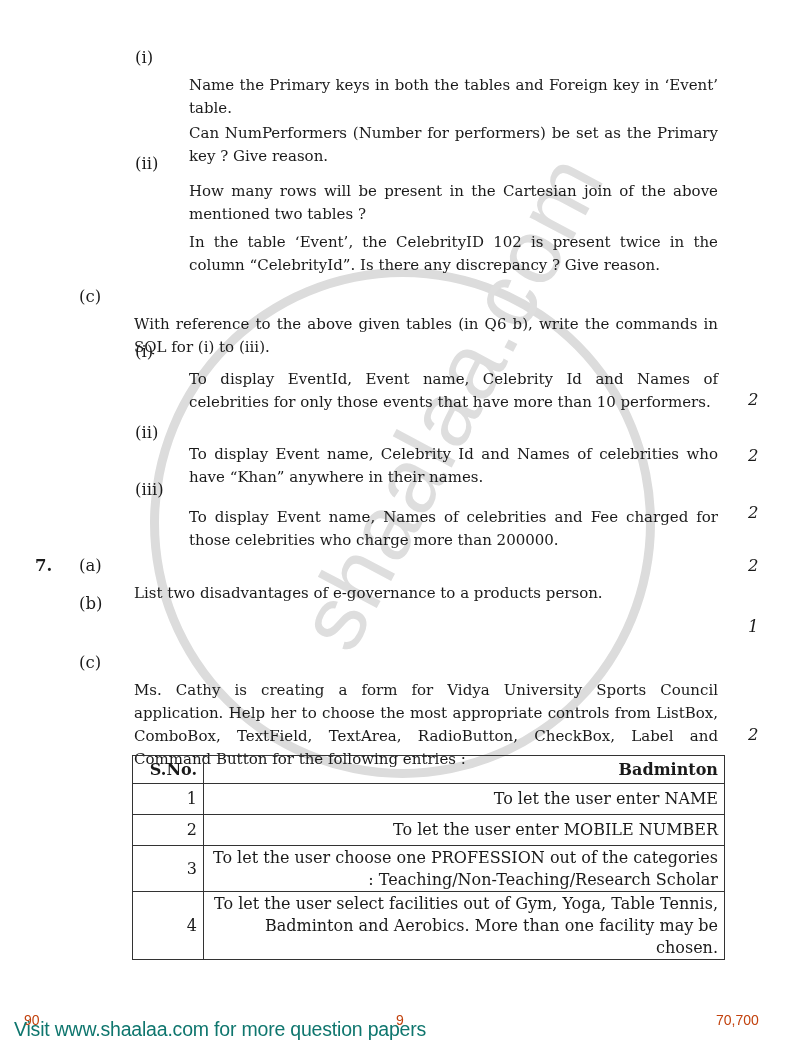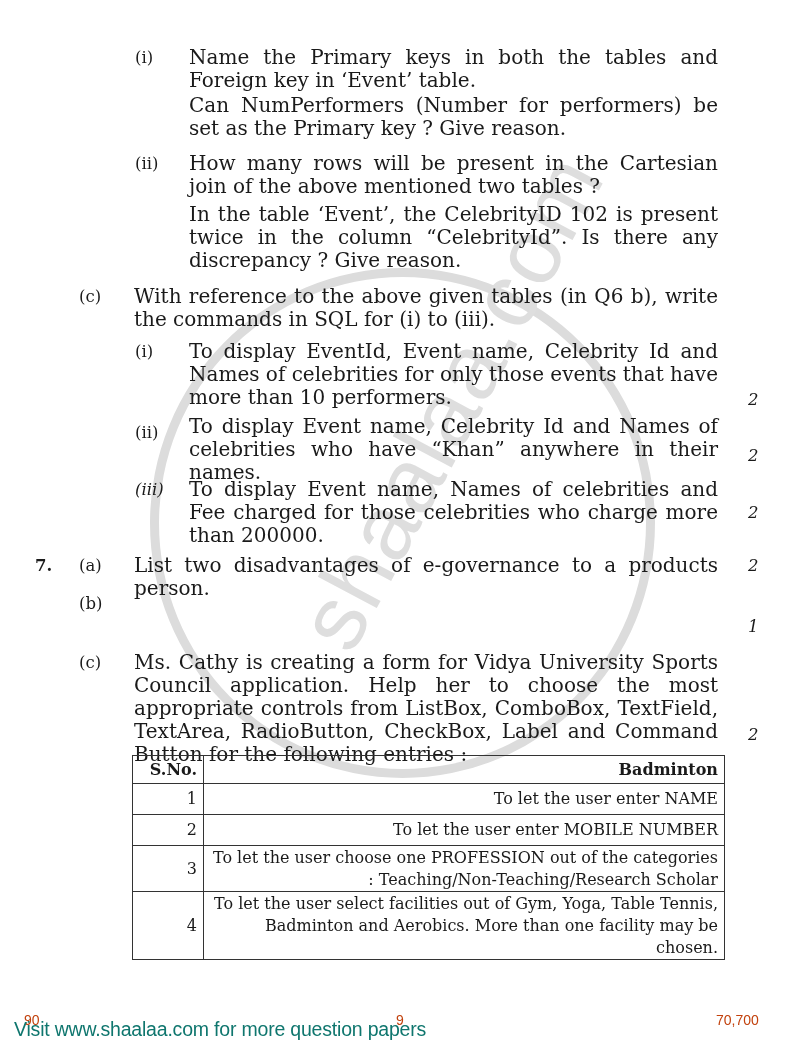--- a/index.html
+++ b/index.html
@@ -15,22 +15,22 @@
   }
   .wm-text {
     position: absolute; left: 228px; top: 430px; width: 360px;
     transform: rotate(-62deg); transform-origin: center;
     font-family: "Liberation Sans", sans-serif; font-size: 92px; font-weight: normal;
     color: #dedede; letter-spacing: 2px; z-index: 0; pointer-events: none;
     white-space: nowrap;
   }
   .page { position: absolute; inset: 0; z-index: 1; }
   .t {
-    position: absolute; font-size: 20px; line-height: 23px;
-    text-align: justify; text-align-last: left;
+    position: absolute; font-size: 15px; line-height: 23px;
+    text-align: justify; text-align-last: left; margin-top: 28px;
   }
   .lbl { position: absolute; font-size: 16.5px; line-height: 23px; }
   .mark { position: absolute; left: 748px; font-size: 16.5px; font-style: italic; line-height: 23px; }
   .qnum { position: absolute; left: 35px; font-weight: bold; font-size: 16.5px; line-height: 23px; }
   table.ft {
     position: absolute; left: 132px; top: 755px; width: 593px;
     border-collapse: collapse; font-size: 16px;
   }
   table.ft td, table.ft th {
     border: 1.5px solid #333; padding: 0 6px; text-align: right; vertical-align: middle;
@@ -67,21 +67,21 @@
   <div class="t" style="left:134px; top:285px; width:584px;">With reference to the above given tables (in Q6 b), write the commands in SQL for (i) to (iii).</div>
 
   <div class="lbl" style="left:135px; top:340px;">(i)</div>
   <div class="t" style="left:189px; top:340px; width:529px;">To display EventId, Event name, Celebrity Id and Names of celebrities for only those events that have more than 10 performers.</div>
   <div class="mark" style="top:388px;">2</div>
 
   <div class="lbl" style="left:135px; top:421px;">(ii)</div>
   <div class="t" style="left:189px; top:415px; width:529px;">To display Event name, Celebrity Id and Names of celebrities who have “Khan” anywhere in their names.</div>
   <div class="mark" style="top:444px;">2</div>
 
-  <div class="lbl" style="left:135px; top:478px;font-style:italic;">(iii)</div>
+  <div class="lbl" style="left:135px; top:478px;">(iii)</div>
   <div class="t" style="left:189px; top:478px; width:529px;">To display Event name, Names of celebrities and Fee charged for those celebrities who charge more than 200000.</div>
   <div class="mark" style="top:501px;">2</div>
 
   <div class="qnum" style="top:554px;">7.</div>
   <div class="lbl" style="left:79px; top:554px;">(a)</div>
   <div class="t" style="left:134px; top:554px; width:584px;">List two disadvantages of e-governance to a products person.</div>
   <div class="mark" style="top:554px;">2</div>
 
   <div class="lbl" style="left:79px; top:592px;">(b)</div>
   <div class="mark" style="top:615px;">1</div>

